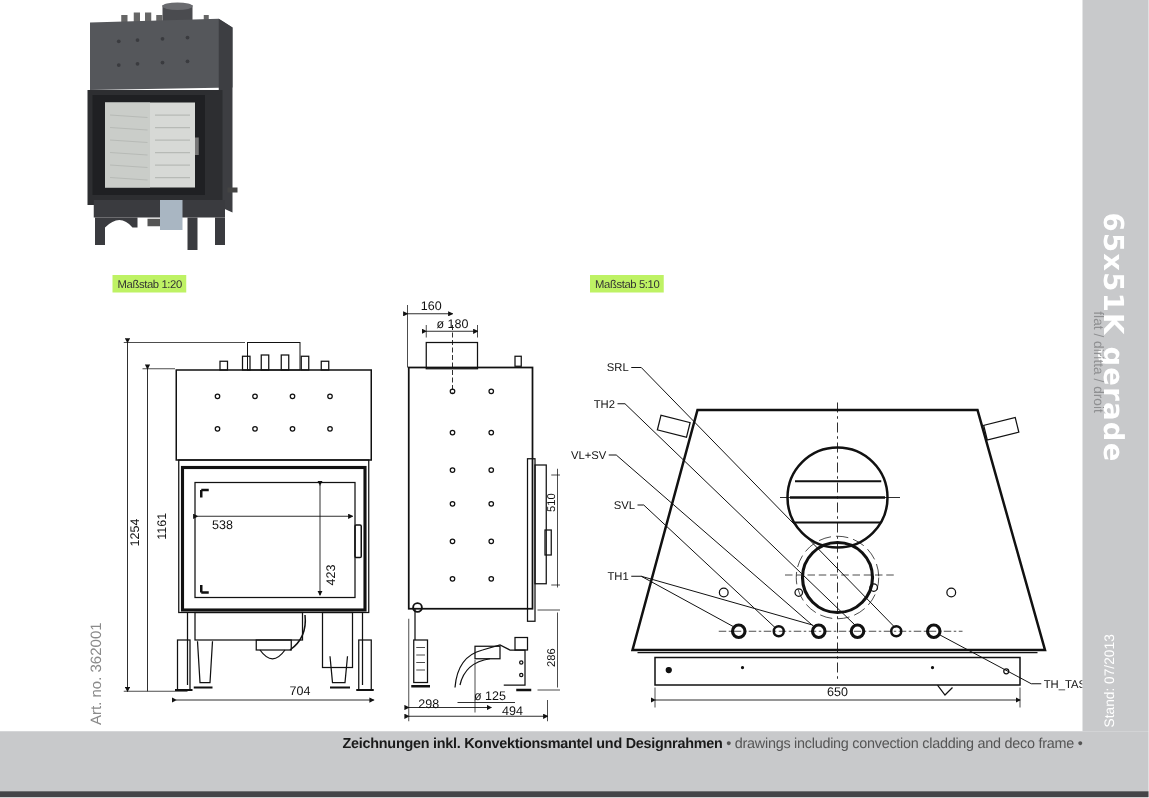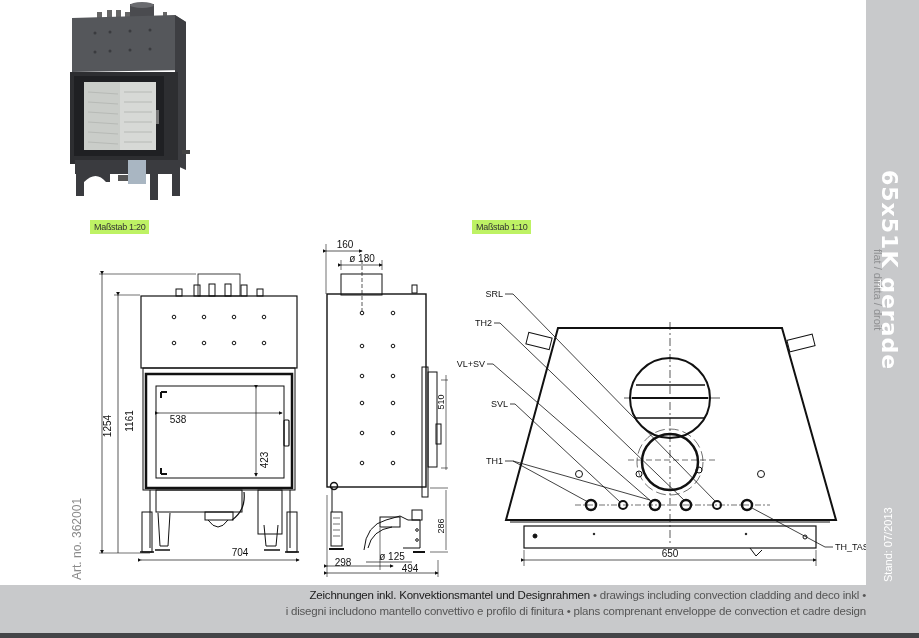--- a/index.html
+++ b/index.html
@@ -51,21 +51,21 @@
   .footer {
     position: absolute; left: 0; top: 585px; width: 919px; height: 48px;
     background: #c8c9cb;
   }
   .footer-line {
     position: absolute; right: 53px; font-size: 11.5px; white-space: nowrap;
     color: #555; font-family: "Liberation Sans", sans-serif; letter-spacing: -0.2px;
   }
   .footer-line1 { top: 4px; }
   .footer-line2 { top: 20px; }
-  .footer-bold { font-weight: normal; color: #1a1a1a; }
+  .footer-bold { font-weight: bold; color: #1a1a1a; }
   .footer-sep { color: #555; }
   .bottom-strip {
     position: absolute; left: 0; top: 633px; width: 919px; height: 5px; background: #444548;
   }
   svg text { font-family: "Liberation Sans", sans-serif; }
 </style>
 </head>
 <body>
 
 <div class="photo">
@@ -119,21 +119,21 @@
     <path d="M76 174 L76 196 L84 196 L84 182 Q96 170 106 182 L110 182 L110 174 Z" fill="#3a3b3f"></path>
     <path d="M150 174 L150 200 L158 200 L158 174 Z" fill="#3a3b3f"></path>
     <path d="M172 174 L172 196 L180 196 L180 174 Z" fill="#3a3b3f"></path>
     <rect x="128" y="160" width="18" height="24" fill="#a9b6c2"></rect>
     <rect x="118" y="175" width="10" height="6" fill="#555"></rect>
     <rect x="182" y="150" width="8" height="4" fill="#444"></rect>
   </svg>
 </div>
 
 <div class="scale-label scale-a">Maßstab 1:20</div>
-<div class="scale-label scale-b">Maßstab 1:10</div>
+<div class="scale-label scale-b">Maßstab 5:10</div>
 
 <svg class="drawing" width="866" height="585" viewBox="0 0 866 585">
   <defs>
     <marker id="arr" markerWidth="6" markerHeight="6" refX="5" refY="3" orient="auto">
       <path d="M0,0 L6,3 L0,6 z" fill="#111"></path>
     </marker>
   </defs>
 
   <g stroke="#111" fill="none" stroke-width="1">
 
@@ -342,19 +342,16 @@
 
 <div class="art-no">Art. no. 362001</div>
 
 <div class="sidebar"></div>
 <div class="model-title">65x51K gerade</div>
 <div class="model-sub">flat / diritta / droit</div>
 <div class="stand">Stand: 07/2013</div>
 
 <div class="footer">
   <div class="footer-line footer-line1">
-    <span class="footer-bold">Zeichnungen inkl. Konvektionsmantel und Designrahmen</span><span class="footer-sep"> • </span><span>drawings including convection cladding and deco inkl</span><span class="footer-sep"> •</span>
-  </div>
-  <div class="footer-line footer-line2">
-    <span>i disegni includono mantello convettivo e profilo di finitura</span><span class="footer-sep"> • </span><span>plans comprenant enveloppe de convection et cadre design</span>
+    <span class="footer-bold">Zeichnungen inkl. Konvektionsmantel und Designrahmen</span><span class="footer-sep"> • </span><span>drawings including convection cladding and deco frame</span><span class="footer-sep"> •</span>
   </div>
 </div>
 <div class="bottom-strip"></div>
 
 </body></html>

